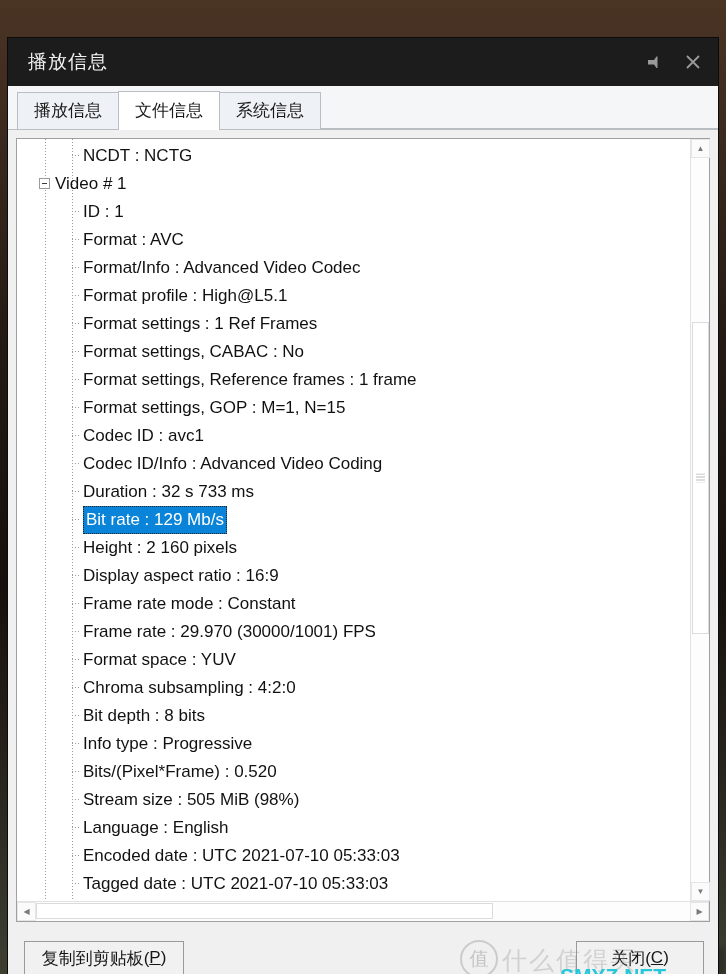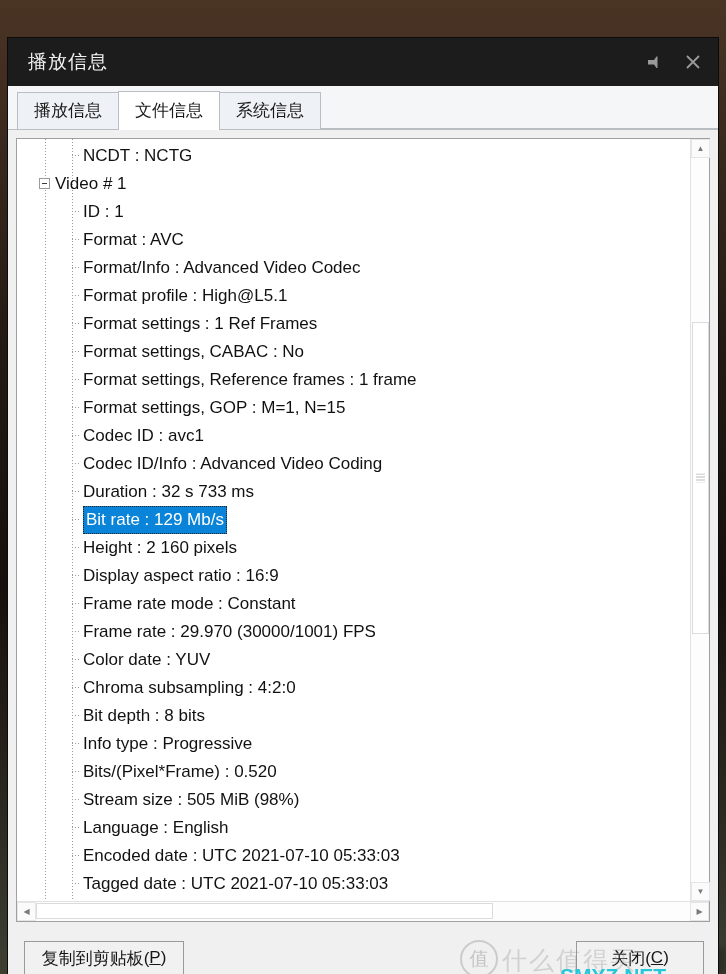--- a/index.html
+++ b/index.html
@@ -445,21 +445,21 @@
             <div class="row lvl2 leaf">
               <span class="label">Display aspect ratio : 16:9</span>
             </div>
             <div class="row lvl2 leaf">
               <span class="label">Frame rate mode : Constant</span>
             </div>
             <div class="row lvl2 leaf">
               <span class="label">Frame rate : 29.970 (30000/1001) FPS</span>
             </div>
             <div class="row lvl2 leaf">
-              <span class="label">Color date : YUV</span>
+              <span class="label">Format space : YUV</span>
             </div>
             <div class="row lvl2 leaf">
               <span class="label">Chroma subsampling : 4:2:0</span>
             </div>
             <div class="row lvl2 leaf">
               <span class="label">Bit depth : 8 bits</span>
             </div>
             <div class="row lvl2 leaf">
               <span class="label">Info type : Progressive</span>
             </div>

